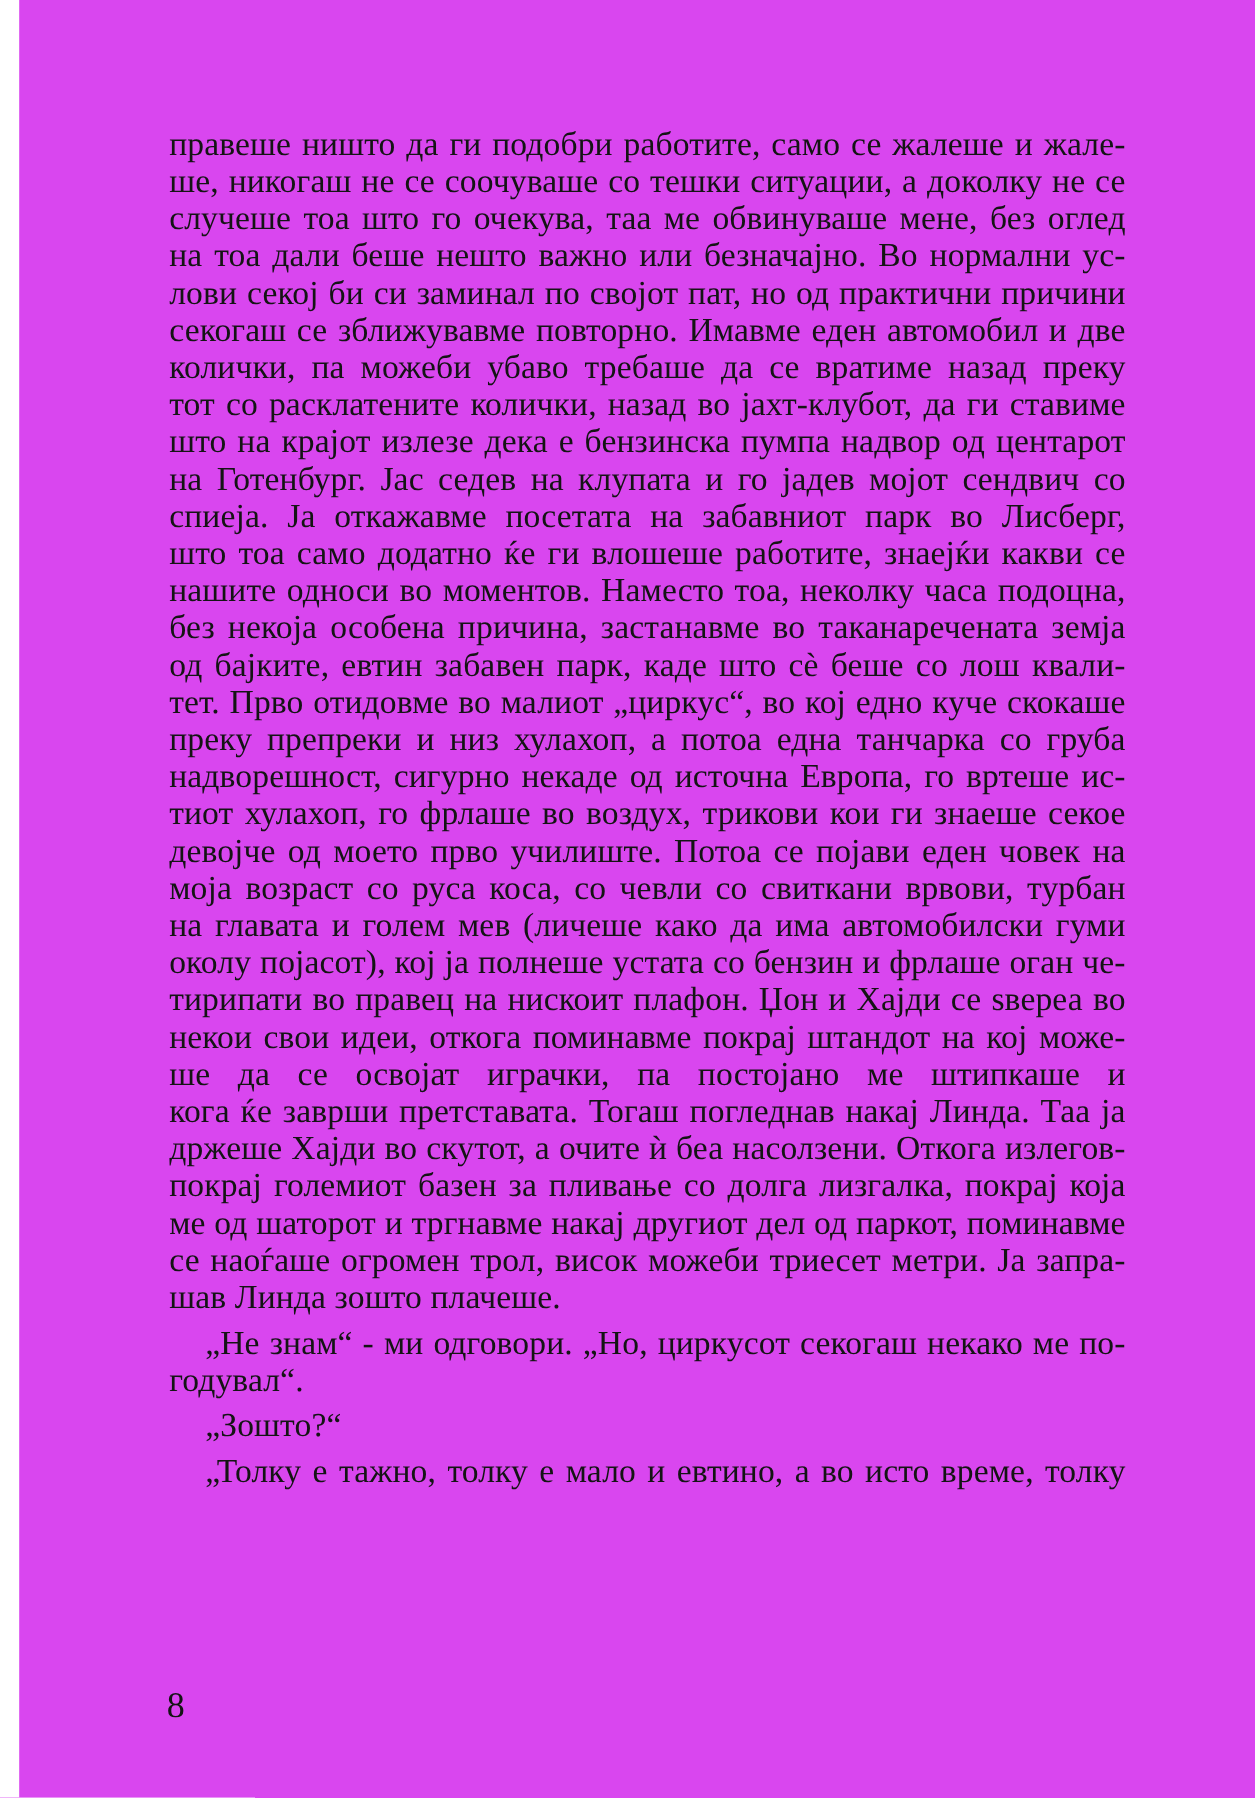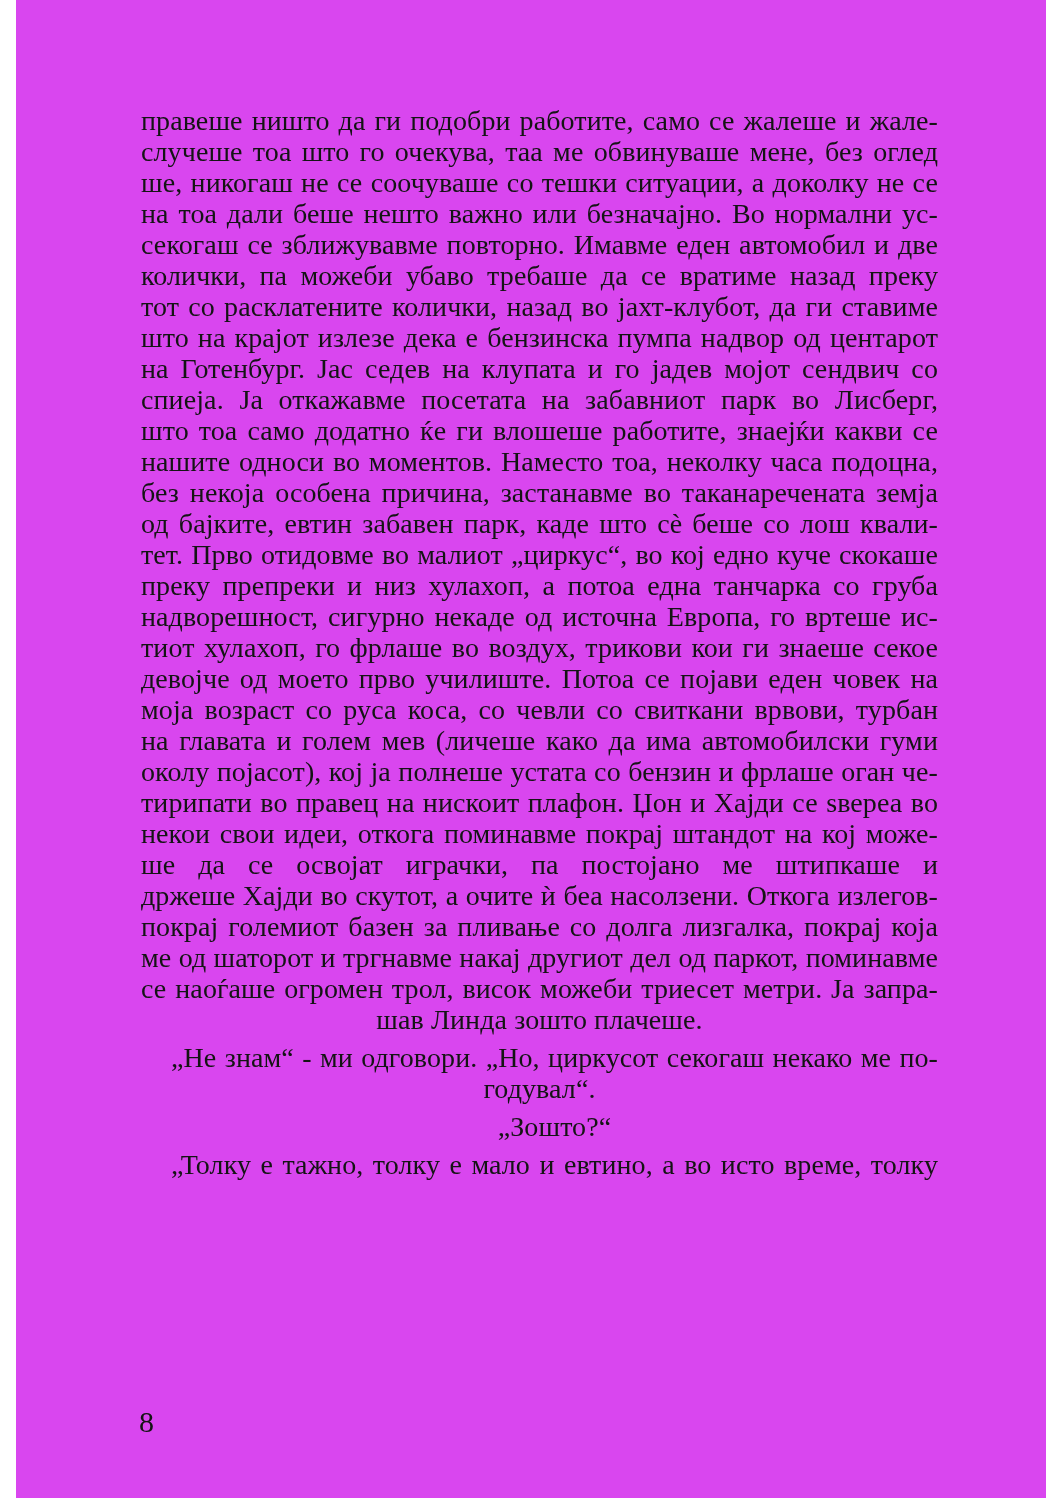--- a/index.html
+++ b/index.html
@@ -35,21 +35,21 @@
   }
   .para + .para {
     margin-top: 7px;
   }
   .line {
     font-size: 28px;
     line-height: 31px;
     height: 31px;
     white-space: nowrap;
     overflow: visible;
-    text-align: center;
+    text-align: left;
     letter-spacing: 0.1px;
   }
   .line.just {
     white-space: normal;
     text-align: justify;
     text-align-last: justify;
     overflow: hidden;
   }
   .line.first-indent {
     padding-left: 30px;
@@ -67,23 +67,24 @@
     color: #141414;
   }
 </style>
 </head>
 <body>
 
 <div class="page">
   <div class="text-block" id="text-block">
       <div class="para">
         <div class="line just">правеше ништо да ги подобри работите, само се жалеше и жале-</div>
+        <div class="line just">ше, никогаш не се соочуваше со тешки ситуации, а доколку не се</div>
         <div class="line just">случеше тоа што го очекува, таа ме обвинуваше мене, без оглед</div>
-        <div class="line just">ше, никогаш не се соочуваше со тешки ситуации, а доколку не се</div>
         <div class="line just">на тоа дали беше нешто важно или безначајно. Во нормални ус-</div>
+        <div class="line just">лови секој би си заминал по својот пат, но од практични причини</div>
         <div class="line just">секогаш се зближувавме повторно. Имавме еден автомобил и две</div>
         <div class="line just">колички, па можеби убаво требаше да се вратиме назад преку мос-</div>
         <div class="line just">тот со расклатените колички, назад во јахт-клубот, да ги ставиме</div>
         <div class="line just">што на крајот излезе дека е бензинска пумпа надвор од центарот</div>
         <div class="line just">на Готенбург. Јас седев на клупата и го јадев мојот сендвич со</div>
         <div class="line just">спиеја. Ја откажавме посетата на забавниот парк во Лисберг, затоа</div>
         <div class="line just">што тоа само додатно ќе ги влошеше работите, знаејќи какви се</div>
         <div class="line just">нашите односи во моментов. Наместо тоа, неколку часа подоцна,</div>
         <div class="line just">без некоја особена причина, застанавме во таканаречената земја</div>
         <div class="line just">од бајките, евтин забавен парк, каде што сè беше со лош квали-</div>
@@ -91,20 +92,21 @@
         <div class="line just">преку препреки и низ хулахоп, а потоа една танчарка со груба</div>
         <div class="line just">надворешност, сигурно некаде од источна Европа, го вртеше ис-</div>
         <div class="line just">тиот хулахоп, го фрлаше во воздух, трикови кои ги знаеше секое</div>
         <div class="line just">девојче од моето прво училиште. Потоа се појави еден човек на</div>
         <div class="line just">моја возраст со руса коса, со чевли со свиткани врвови, турбан</div>
         <div class="line just">на главата и голем мев (личеше како да има автомобилски гуми</div>
         <div class="line just">околу појасот), кој ја полнеше устата со бензин и фрлаше оган че-</div>
         <div class="line just">тирипати во правец на нискоит плафон. Џон и Хајди се ѕвереа во</div>
         <div class="line just">некои свои идеи, откога поминавме покрај штандот на кој може-</div>
         <div class="line just">ше да се освојат играчки, па постојано ме штипкаше и прашуваше</div>
+        <div class="line just">кога ќе заврши претставата. Тогаш погледнав накај Линда. Таа ја</div>
         <div class="line just">држеше Хајди во скутот, а очите ѝ беа насолзени. Откога излегов-</div>
         <div class="line just">покрај големиот базен за пливање со долга лизгалка, покрај која</div>
         <div class="line just">ме од шаторот и тргнавме накај другиот дел од паркот, поминавме</div>
         <div class="line just">се наоѓаше огромен трол, висок можеби триесет метри. Ја запра-</div>
         <div class="line">шав Линда зошто плачеше.</div>
       </div>
       <div class="para">
         <div class="line just first-indent">„Не знам“ - ми одговори. „Но, циркусот секогаш некако ме по-</div>
         <div class="line">годувал“.</div>
       </div>

